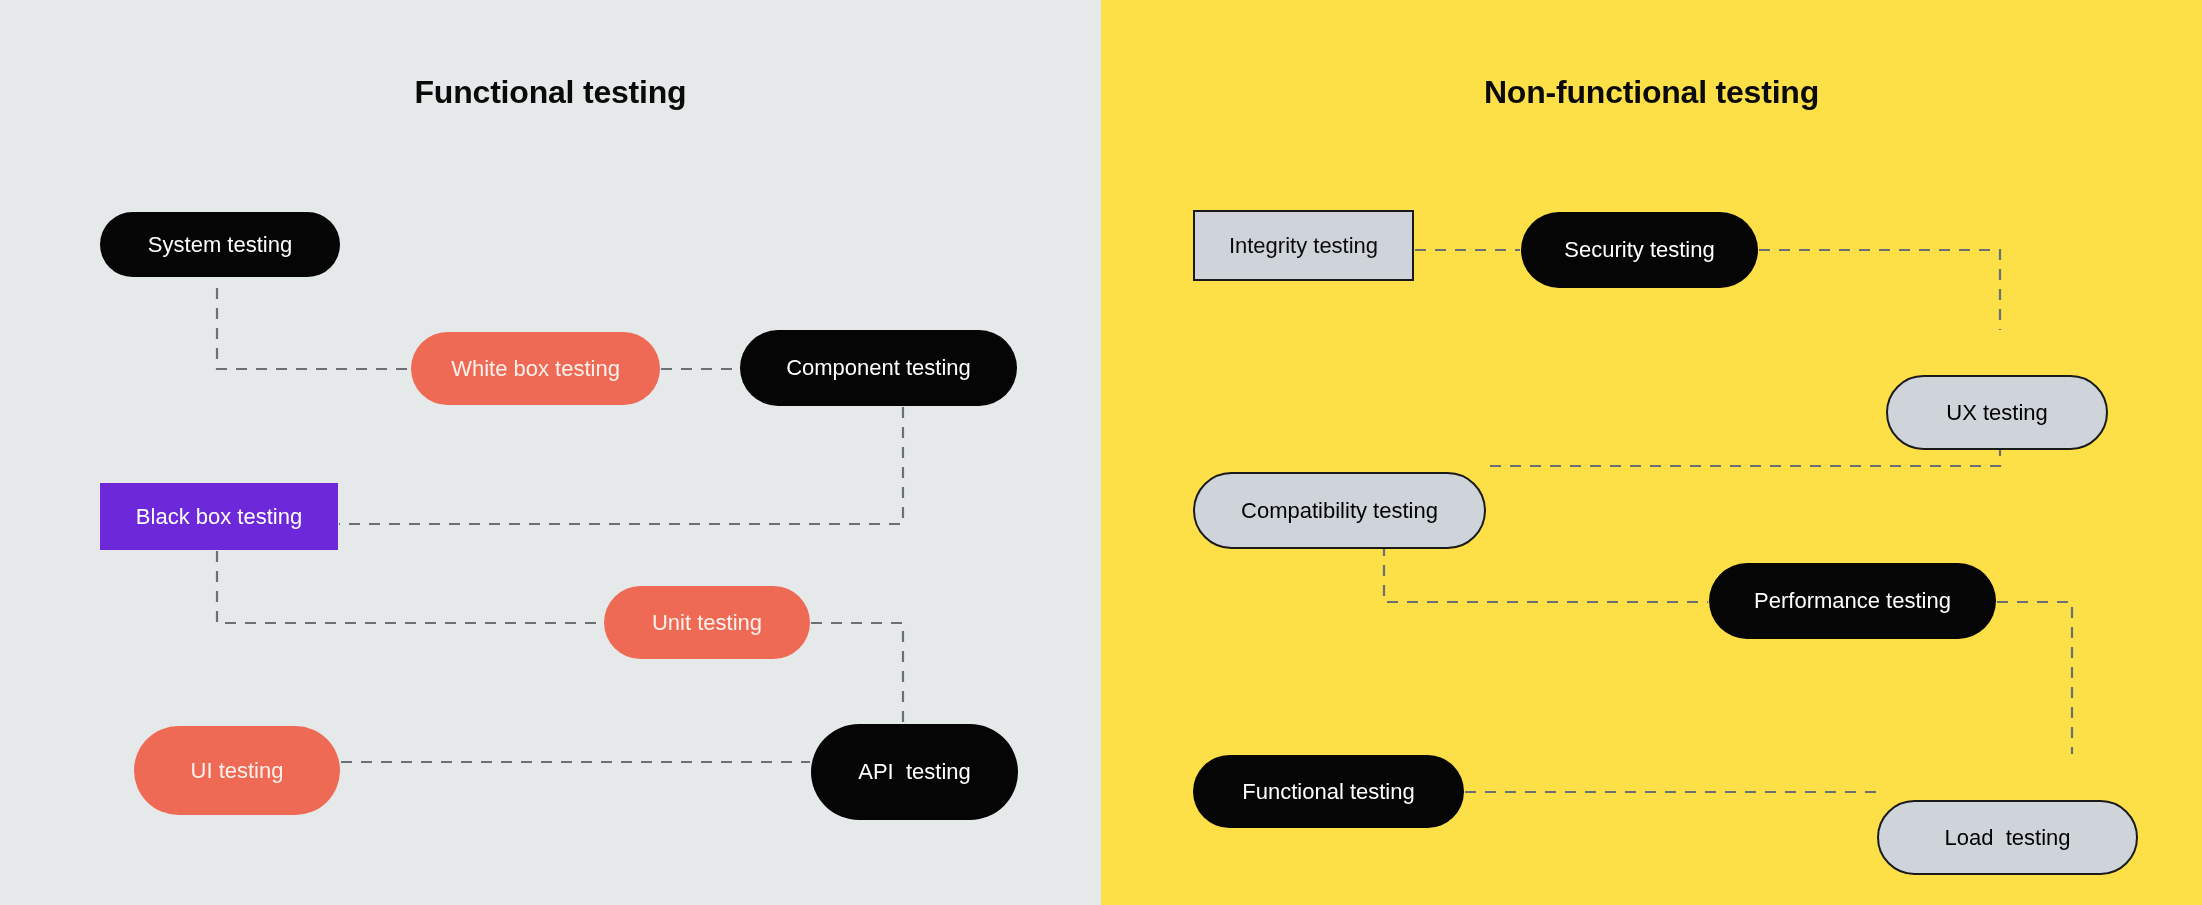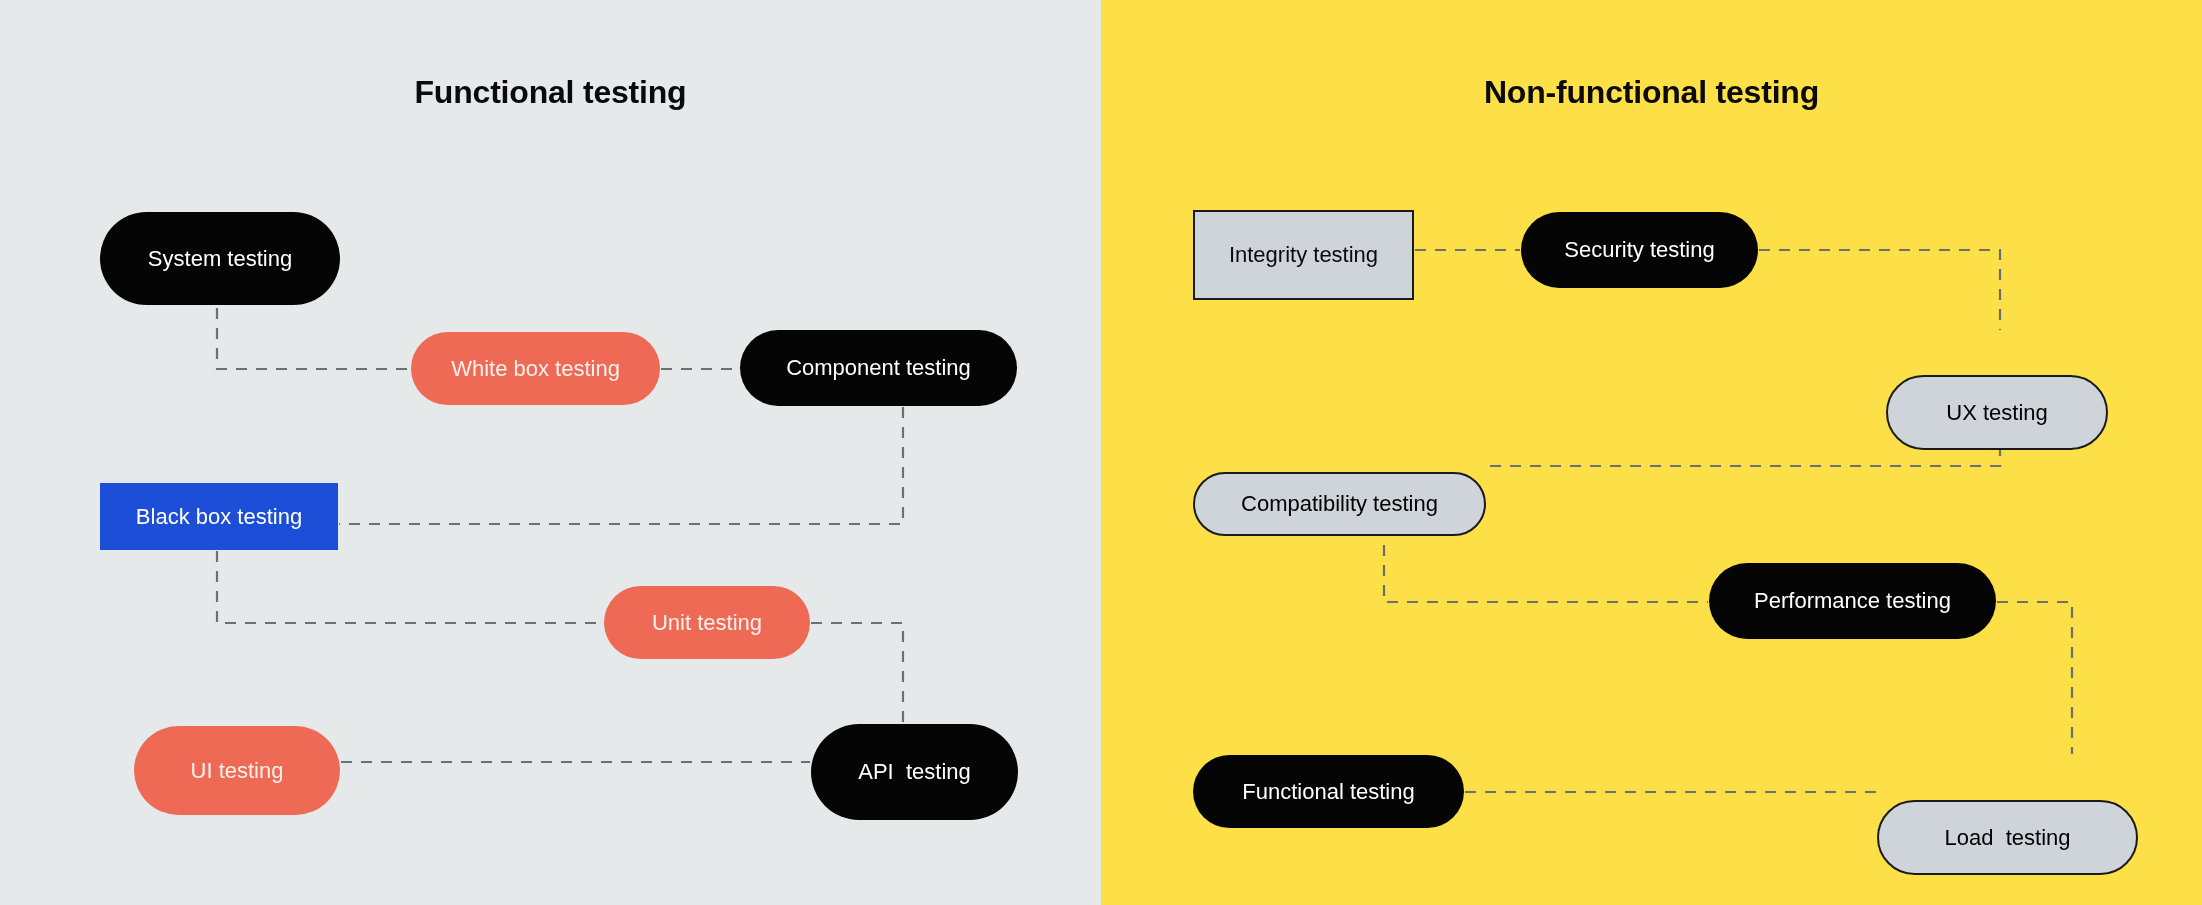--- a/index.html
+++ b/index.html
@@ -49,21 +49,21 @@
     display: flex;
     align-items: center;
     justify-content: center;
     box-sizing: border-box;
     font-size: 22px;
     white-space: pre;
     line-height: 1;
   }
   .n-dark   { background: #050505; color: #ffffff; border-radius: 999px; }
   .n-salmon { background: #ef6a55; color: #fdf1ed; border-radius: 999px; }
-  .n-rect   { background: #1d4ed8; color: #ffffff; border-radius: 0; }
+  .n-rect   { background: #6d28d9; color: #ffffff; border-radius: 0; }
   .n-grey-pill { background: #ced4d9; color: #000000; border-radius: 999px; border: 2px solid #1a1a1a; margin-top: 45px; }
   .n-grey-rect { background: #ced4d9; color: #0a0a0a; border-radius: 0;    border: 2px solid #1a1a1a; }
 </style>
 </head>
 <body>
 
 <div id="canvas" style="width: 2202px; height: 905px; background: rgb(255, 255, 255);">
 
   <div class="panel" id="panel-left" style="left: 0px; width: 1101px; background: rgb(229, 233, 234);">
     <div class="panel-title">Functional testing</div>
@@ -82,29 +82,29 @@
       <path d="M 341 762 L 810 762" fill="none" stroke="#6b7075" stroke-width="2.2" stroke-dasharray="11 9"></path>
       <path d="M 1415 250 L 1520 250" fill="none" stroke="#6b7075" stroke-width="2.2" stroke-dasharray="11 9"></path>
       <path d="M 1759 250 L 2000 250 L 2000 330" fill="none" stroke="#6b7075" stroke-width="2.2" stroke-dasharray="11 9"></path>
       <path d="M 2000 405 L 2000 466 L 1487 466" fill="none" stroke="#6b7075" stroke-width="2.2" stroke-dasharray="11 9"></path>
       <path d="M 1384 505 L 1384 602 L 1708 602" fill="none" stroke="#6b7075" stroke-width="2.2" stroke-dasharray="11 9"></path>
       <path d="M 1997 602 L 2072 602 L 2072 754" fill="none" stroke="#6b7075" stroke-width="2.2" stroke-dasharray="11 9"></path>
       <path d="M 1465 792 L 1876 792" fill="none" stroke="#6b7075" stroke-width="2.2" stroke-dasharray="11 9"></path>
     </svg>
 
   <div id="node-layer">
-      <div class="node n-dark" style="left: 100px; top: 212px; width: 240px; height: 93px;"><span>System testing</span></div>
+      <div class="node n-dark" style="left: 100px; top: 212px; width: 240px; height: 65px;"><span>System testing</span></div>
       <div class="node n-salmon" style="left: 411px; top: 332px; width: 249px; height: 73px;"><span>White box testing</span></div>
       <div class="node n-dark" style="left: 740px; top: 330px; width: 277px; height: 76px;"><span>Component testing</span></div>
       <div class="node n-rect" style="left: 100px; top: 483px; width: 238px; height: 67px;"><span>Black box testing</span></div>
       <div class="node n-salmon" style="left: 604px; top: 586px; width: 206px; height: 73px;"><span>Unit testing</span></div>
       <div class="node n-salmon" style="left: 134px; top: 726px; width: 206px; height: 89px;"><span>UI testing</span></div>
       <div class="node n-dark" style="left: 811px; top: 724px; width: 207px; height: 96px;"><span>API  testing</span></div>
-      <div class="node n-grey-rect" style="left: 1193px; top: 210px; width: 221px; height: 90px;"><span>Integrity testing</span></div>
+      <div class="node n-grey-rect" style="left: 1193px; top: 210px; width: 221px; height: 71px;"><span>Integrity testing</span></div>
       <div class="node n-dark" style="left: 1521px; top: 212px; width: 237px; height: 76px;"><span>Security testing</span></div>
       <div class="node n-grey-pill" style="left: 1886px; top: 330px; width: 222px; height: 75px;"><span>UX testing</span></div>
-      <div class="node n-grey-pill" style="left: 1193px; top: 427px; width: 293px; height: 64px;"><span>Compatibility testing</span></div>
+      <div class="node n-grey-pill" style="left: 1193px; top: 427px; width: 293px; height: 77px;"><span>Compatibility testing</span></div>
       <div class="node n-dark" style="left: 1709px; top: 563px; width: 287px; height: 76px;"><span>Performance testing</span></div>
       <div class="node n-dark" style="left: 1193px; top: 755px; width: 271px; height: 73px;"><span>Functional testing</span></div>
       <div class="node n-grey-pill" style="left: 1877px; top: 755px; width: 261px; height: 75px;"><span>Load  testing</span></div>
     </div>
 
 </div>
 
 </body></html>

